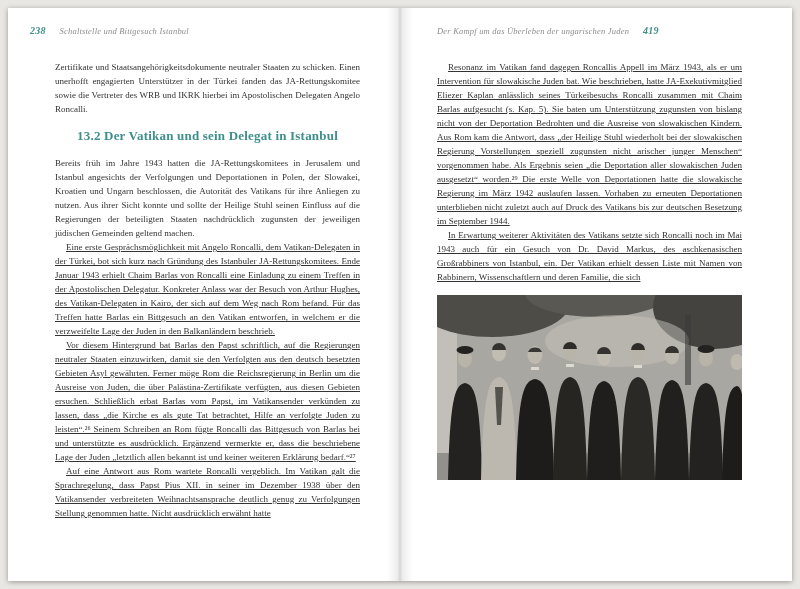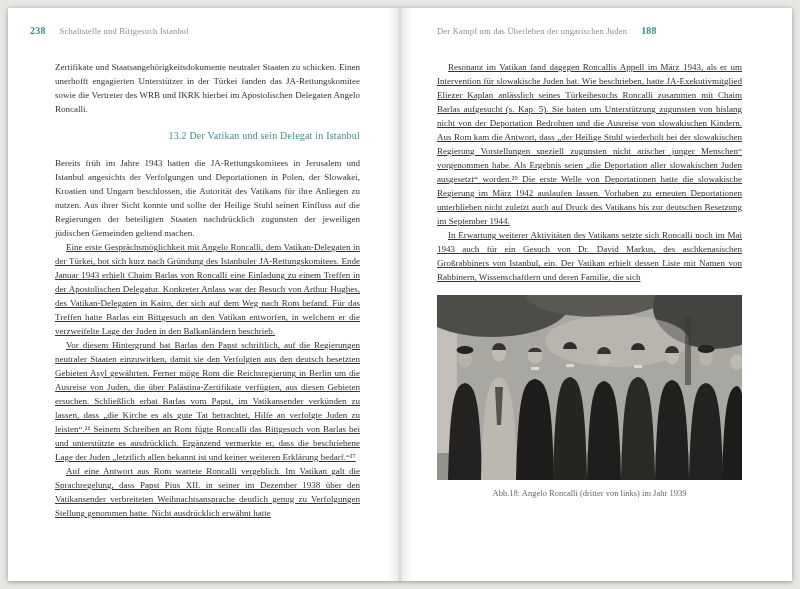--- a/index.html
+++ b/index.html
@@ -40,43 +40,44 @@
     z-index: 5;
   }
   .running-head {
     display: flex;
     align-items: baseline;
     gap: 14px;
     font-size: 8.5px;
     color: #8e8e8e;
     letter-spacing: 0.2px;
     white-space: nowrap;
+    font-style: italic;
   }
   .page.left  .running-head { margin-left: -25px; justify-content: flex-start; }
   .page.right .running-head { margin-right: -22px; }
   .pagenum {
     color: #3e8f8c;
     font-weight: bold;
     font-size: 10px;
   }
   .textblock {
     margin-top: 24px;
     font-size: 9px;
     line-height: 14px;
     color: #333333;
     text-align: justify;
   }
   .textblock p { margin: 0; }
   p.indent { text-indent: 11px; text-decoration: underline; }
   .section-heading {
     margin: 13px 0 13px 0;
-    text-align: right;
+    text-align: center;
     color: #3e8f8c;
-    font-size: 10px;
-    font-weight: normal;
+    font-size: 13px;
+    font-weight: bold;
     letter-spacing: 0.2px;
   }
   figure.photo-figure {
     margin: 11px 0 0 0;
   }
   .photo-frame {
     width: 100%;
     height: 185px;
     box-shadow: inset 0 0 10px rgba(0,0,0,0.25);
     background: #a9a7a1;
@@ -106,21 +107,21 @@
       <p class="noindent">Bereits früh im Jahre 1943 hatten die JA-Rettungskomitees in Jerusalem und Istanbul angesichts der Verfolgungen und Deportationen in Polen, der Slowakei, Kroatien und Ungarn beschlossen, die Autorität des Vatikans für ihre Anliegen zu nutzen. Aus ihrer Sicht konnte und sollte der Heilige Stuhl seinen Einfluss auf die Regierungen der beteiligten Staaten nachdrücklich zugunsten der jeweiligen jüdischen Gemeinden geltend machen.</p>
       <p class="indent">Eine erste Gesprächsmöglichkeit mit Angelo Roncalli, dem Vatikan-Delegaten in der Türkei, bot sich kurz nach Gründung des Istanbuler JA-Rettungskomitees. Ende Januar 1943 erhielt Chaim Barlas von Roncalli eine Einladung zu einem Treffen in der Apostolischen Delegatur. Konkreter Anlass war der Besuch von Arthur Hughes, des Vatikan-Delegaten in Kairo, der sich auf dem Weg nach Rom befand. Für das Treffen hatte Barlas ein Bittgesuch an den Vatikan entworfen, in welchem er die verzweifelte Lage der Juden in den Balkanländern beschrieb.</p>
       <p class="indent">Vor diesem Hintergrund bat Barlas den Papst schriftlich, auf die Regierungen neutraler Staaten einzuwirken, damit sie den Verfolgten aus den deutsch besetzten Gebieten Asyl gewährten. Ferner möge Rom die Reichsregierung in Berlin um die Ausreise von Juden, die über Palästina-Zertifikate verfügten, aus diesen Gebieten ersuchen. Schließlich erbat Barlas vom Papst, im Vatikansender verkünden zu lassen, dass „die Kirche es als gute Tat betrachtet, Hilfe an verfolgte Juden zu leisten“.²⁶ Seinem Schreiben an Rom fügte Roncalli das Bittgesuch von Barlas bei und unterstützte es ausdrücklich. Ergänzend vermerkte er, dass die beschriebene Lage der Juden „letztlich allen bekannt ist und keiner weiteren Erklärung bedarf.“²⁷</p>
       <p class="indent">Auf eine Antwort aus Rom wartete Roncalli vergeblich. Im Vatikan galt die Sprachregelung, dass Papst Pius XII. in seiner im Dezember 1938 über den Vatikansender verbreiteten Weihnachtsansprache deutlich genug zu Verfolgungen Stellung genommen hatte. Nicht ausdrücklich erwähnt hatte</p>
     </div>
   </div>
 
   <div class="page right">
     <div class="running-head">
       <span class="head-title">Der Kampf um das Überleben der ungarischen Juden</span>
-      <span class="pagenum">188</span>
+      <span class="pagenum">419</span>
     </div>
     <div class="textblock">
       <p class="indent">Resonanz im Vatikan fand dagegen Roncallis Appell im März 1943, als er um Intervention für slowakische Juden bat. Wie beschrieben, hatte JA-Exekutivmitglied Eliezer Kaplan anlässlich seines Türkeibesuchs Roncalli zusammen mit Chaim Barlas aufgesucht (s. Kap. 5). Sie baten um Unterstützung zugunsten von bislang nicht von der Deportation Bedrohten und die Ausreise von slowakischen Kindern. Aus Rom kam die Antwort, dass „der Heilige Stuhl wiederholt bei der slowakischen Regierung Vorstellungen speziell zugunsten nicht arischer junger Menschen“ vorgenommen habe. Als Ergebnis seien „die Deportation aller slowakischen Juden ausgesetzt“ worden.²⁹ Die erste Welle von Deportationen hatte die slowakische Regierung im März 1942 auslaufen lassen. Vorhaben zu erneuten Deportationen unterblieben nicht zuletzt auch auf Druck des Vatikans bis zur deutschen Besetzung im September 1944.</p>
       <p class="indent">In Erwartung weiterer Aktivitäten des Vatikans setzte sich Roncalli noch im Mai 1943 auch für ein Gesuch von Dr. David Markus, des aschkenasischen Großrabbiners von Istanbul, ein. Der Vatikan erhielt dessen Liste mit Namen von Rabbinern, Wissenschaftlern und deren Familie, die sich</p>
 
       <figure class="photo-figure">
         <div class="photo-frame">
           <svg viewBox="0 0 305 185" preserveAspectRatio="none" aria-hidden="true">
 
             <rect width="305" height="185" fill="#a9a7a1"></rect>
@@ -167,19 +168,18 @@
             <path d="M228,58 A7,7 0 0 1 242,58 Z" fill="#35332f"></path>
 
             <path d="M252,185 C254,102 259,90 269,88 C279,90 284,102 286,185 Z" fill="#232220"></path>
             <ellipse cx="269" cy="63" rx="7" ry="8.5" fill="#b9b4aa"></ellipse>
             <ellipse cx="269" cy="54" rx="8.5" ry="4" fill="#232220"></ellipse>
 
             <path d="M285,185 C287,104 292,93 300,91 C306,93 308,104 308,185 Z" fill="#1d1c1a"></path>
             <ellipse cx="300" cy="67" rx="6.5" ry="8" fill="#bfbab0"></ellipse>
           </svg>
         </div>
-        <figcaption>Abb.18: Angelo Roncalli (dritter von links) im Jahr 1939</figcaption>
       </figure>
     </div>
   </div>
 
   <div class="gutter"></div>
 </div>
 
 </body></html>

